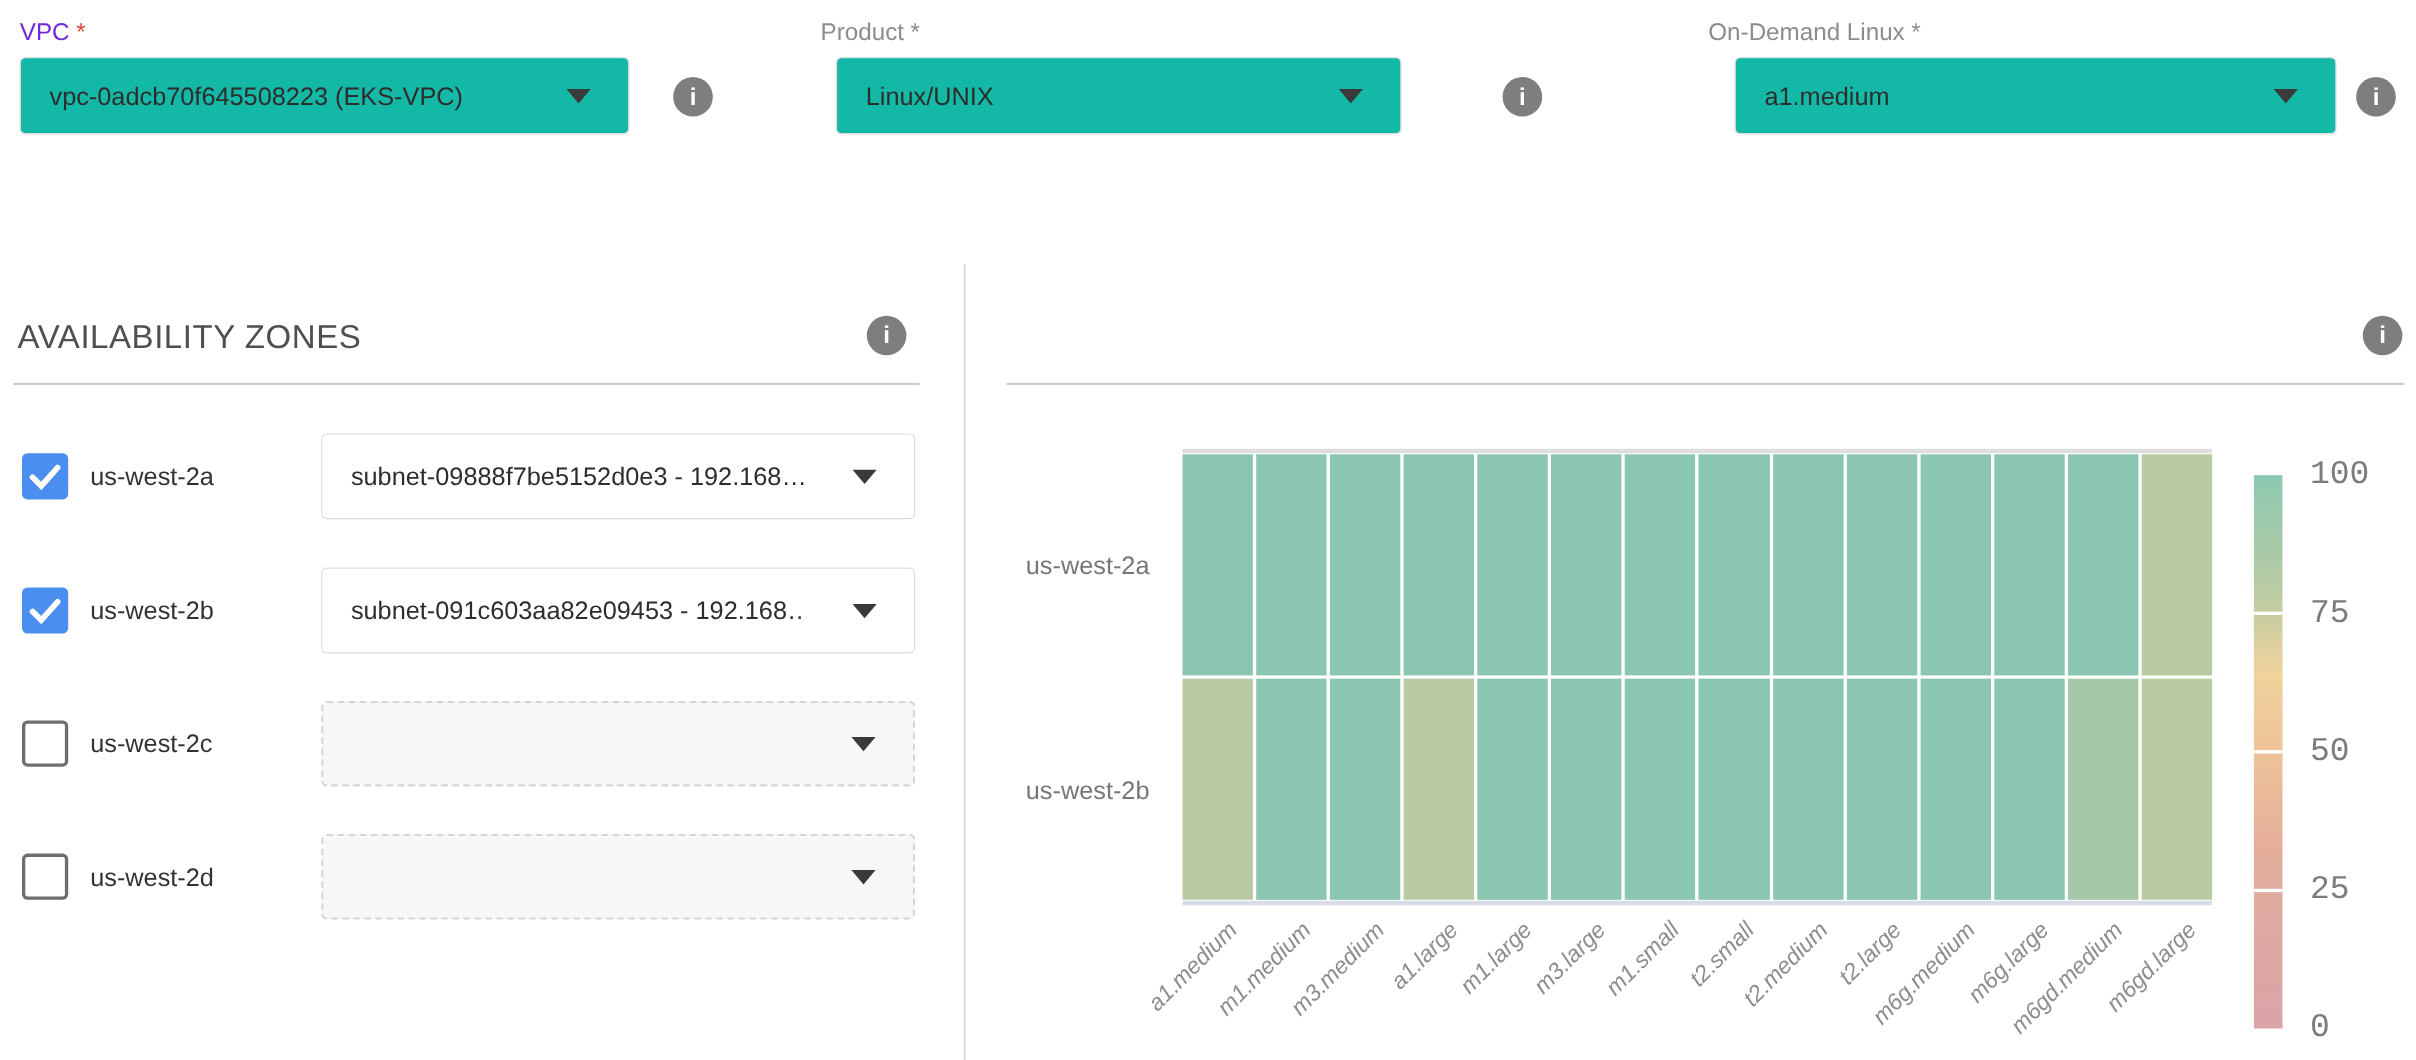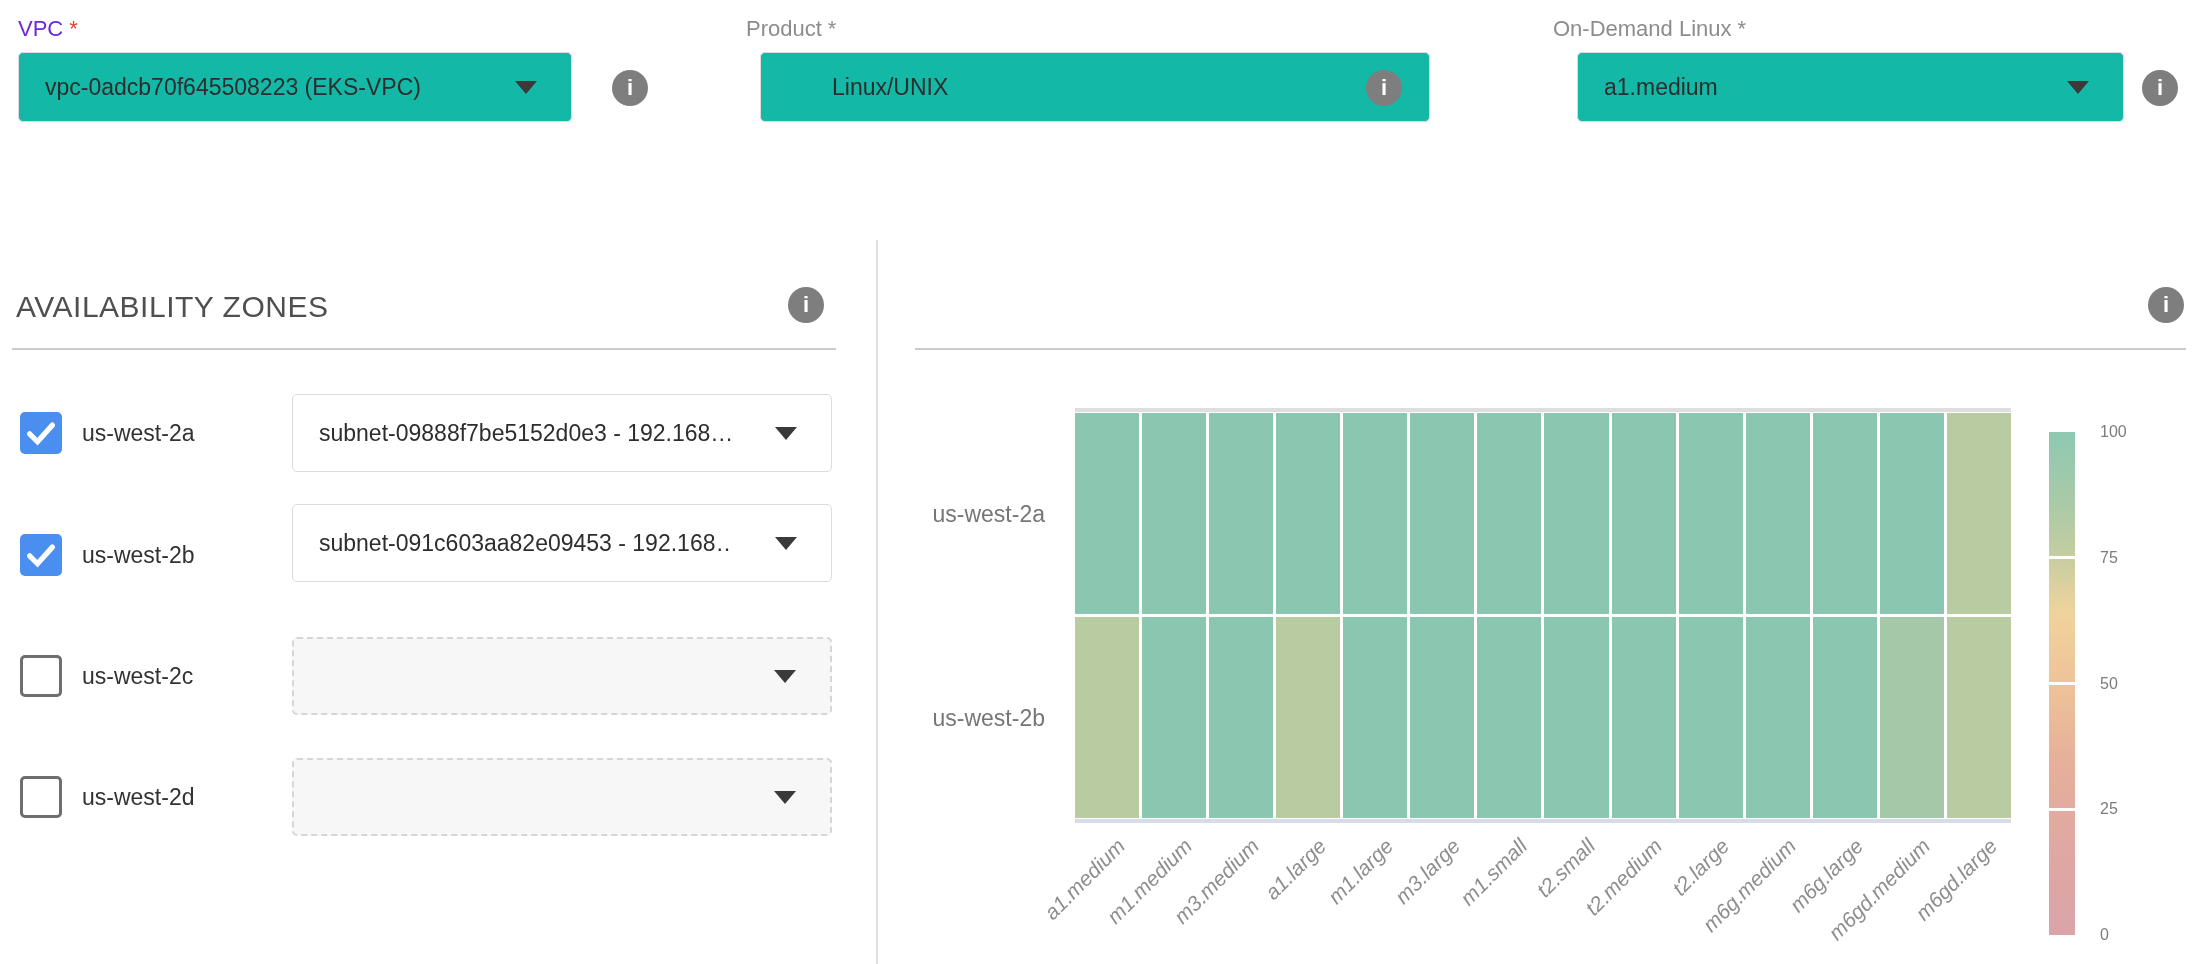--- a/index.html
+++ b/index.html
@@ -42,42 +42,42 @@
   
   .ylabel { position:absolute; width:160px; text-align:right; font-size:23px; color:#767676; line-height:28px; }
   .hm-topline { position:absolute; background:#dedede; }
   .hm-bottomline { position:absolute; background:#d8dce9; }
   #heatmap-grid { position:absolute; display:grid; background:#ffffff; }
   .hm-cell { width:100%; height:100%; }
   .xlabel { position:absolute; width:240px; text-align:right; font-style:italic; font-size:21px;
             color:#8d8d8d; white-space:nowrap; transform:rotate(-45deg); transform-origin:100% 0; }
   .legend-bar { position:absolute; }
   .legend-tickline { position:absolute; height:3px; background:#ffffff; }
-  .legend-tick-label { position:absolute; font-size:16px; color:#7c7c7c; line-height:26px; }
+  .legend-tick-label { position:absolute; font-size:30px; color:#7c7c7c; line-height:26px;font-family:Liberation Mono, monospace; }
 </style>
 </head>
 <body>
 
 <div class="page">
 
   <div class="field-label vpc" style="left:18px; top:16px;">
     <span class="lbl">VPC</span><span class="req">*</span>
   </div>
   <div class="select" style="left:18px; top:52px; width:554px; height:70px;">
     <span class="val">vpc-0adcb70f645508223 (EKS-VPC)</span>
     <span class="caret"></span>
   </div>
   <div class="info-badge" style="left:612px; top:70px;">
       <span>i</span>
     </div>
 
   <div class="field-label" style="left:746px; top:16px;">
     <span class="lbl">Product</span><span class="req">*</span>
   </div>
-  <div class="select" style="left:760px; top:52px; width:670px; height:70px;padding-left:45px;">
+  <div class="select" style="left:760px; top:52px; width:514px; height:70px;">
     <span class="val">Linux/UNIX</span>
     <span class="caret"></span>
   </div>
   <div class="info-badge" style="left:1366px; top:70px;">
       <span>i</span>
     </div>
 
   <div class="field-label" style="left:1553px; top:16px;">
     <span class="lbl">On-Demand Linux</span><span class="req">*</span>
   </div>
@@ -115,21 +115,21 @@
     </div>
   </div>
 
   <div class="az-row">
     <div class="checkbox checked" style="top:534px;">
       <svg viewBox="0 0 24 24">
           <path d="M5.5 12.5 L10 17 L18.5 7.5" stroke="#ffffff" stroke-width="3" fill="none" stroke-linecap="round"></path>
         </svg>
     </div>
     <div class="az-label" style="top:534px;">us-west-2b</div>
-    <div class="dropdown" style="top:504px;">
+    <div class="dropdown" style="top:516px;">
       <span class="val">subnet-091c603aa82e09453 - 192.168…</span>
       <span class="caret"></span>
     </div>
   </div>
 
   <div class="az-row">
     <div class="checkbox" style="top:655px;">
       
     </div>
     <div class="az-label" style="top:655px;">us-west-2c</div>

